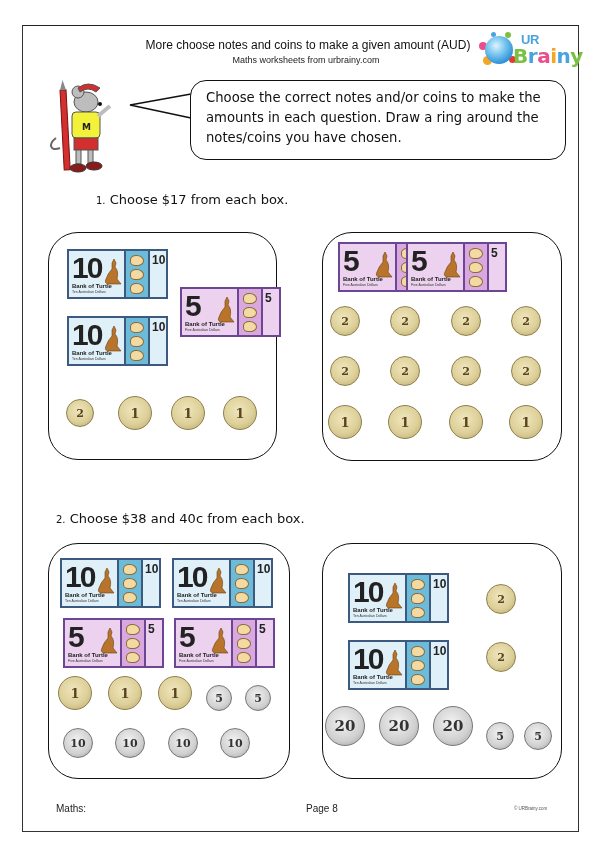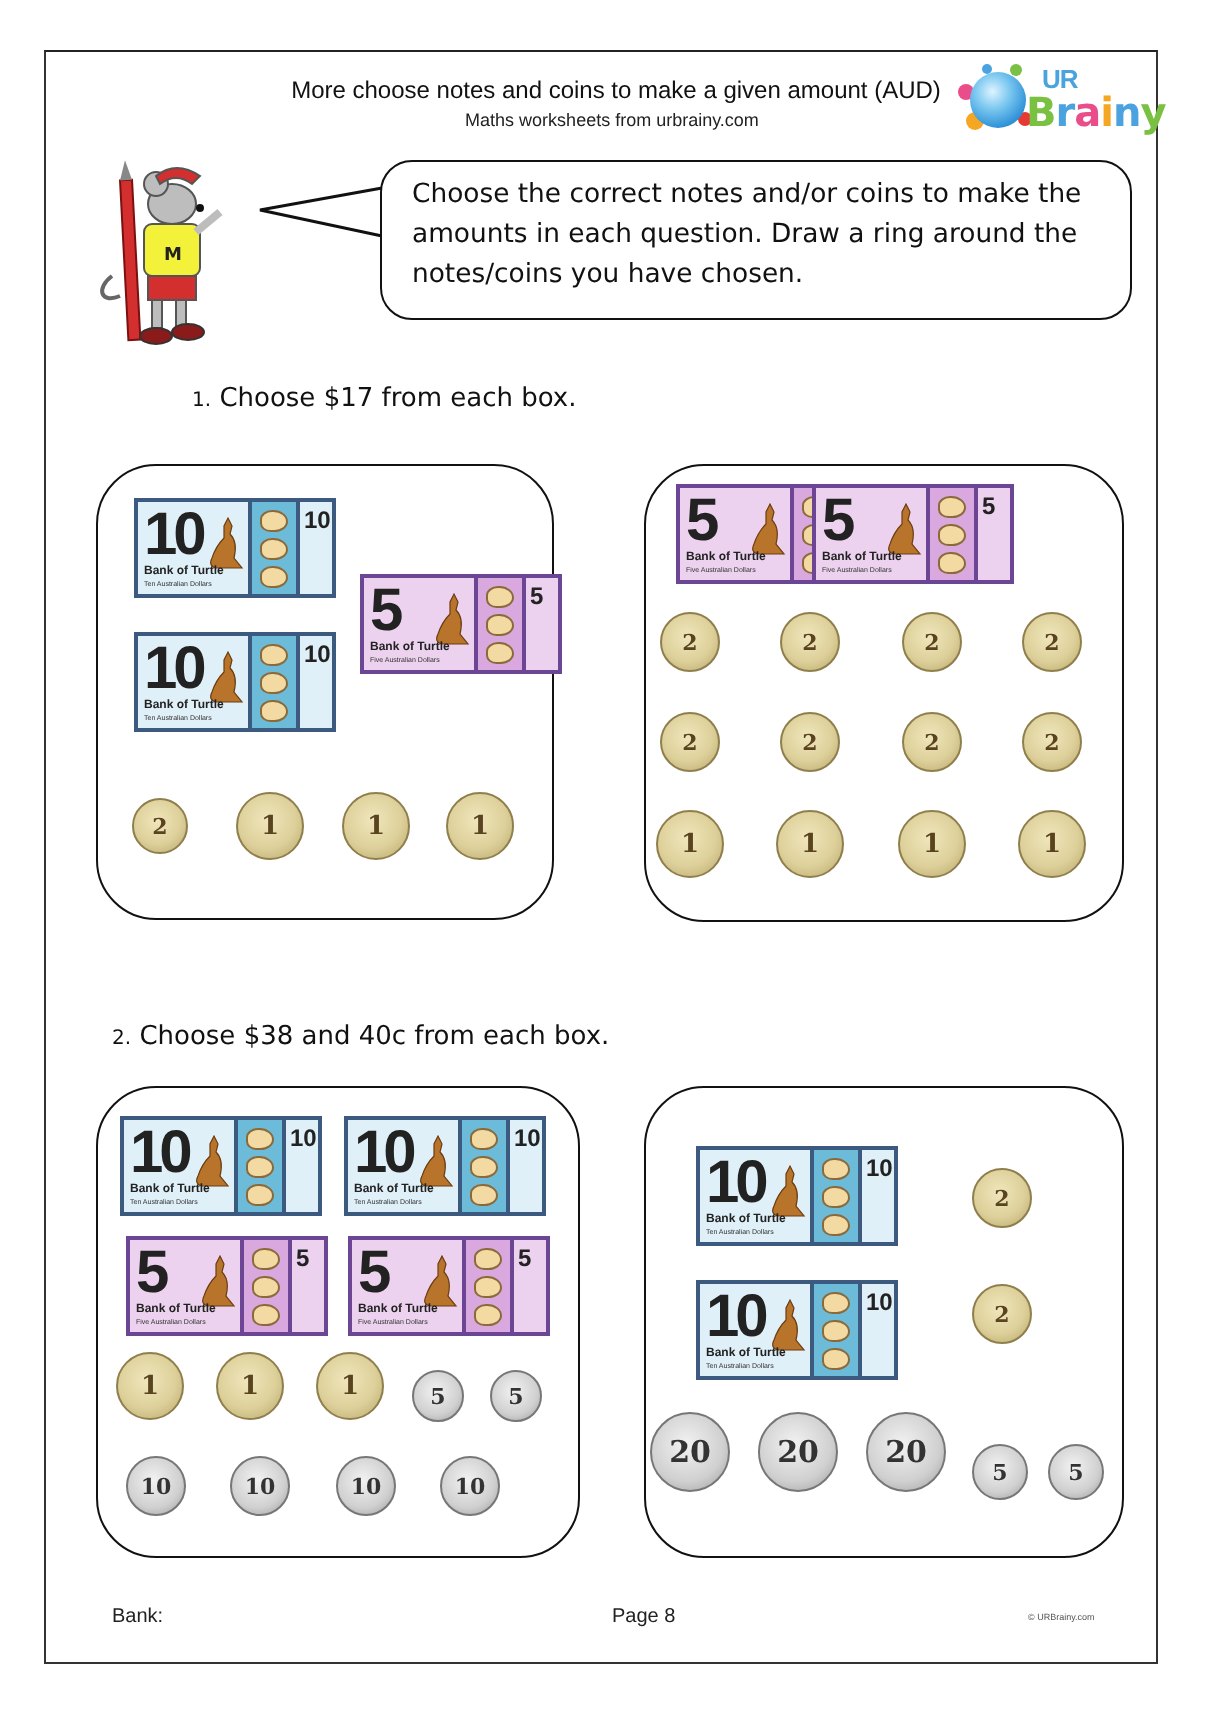--- a/index.html
+++ b/index.html
@@ -394,15 +394,15 @@
       <span style="font-size: 15px;">20</span>
     </div>
     <div class="coin silver" style="left: 486px; top: 722px; width: 28px; height: 28px;">
       <span style="font-size: 11px;">5</span>
     </div>
     <div class="coin silver" style="left: 524px; top: 722px; width: 28px; height: 28px;">
       <span style="font-size: 11px;">5</span>
     </div>
   </div>
 
-<div class="footer" style="left:56px;">Bank:</div>
+<div class="footer" style="left:56px;">Maths:</div>
 <div class="footer" style="left:306px;">Page 8</div>
 <div class="copy">© URBrainy.com</div>
 
 </body></html>

